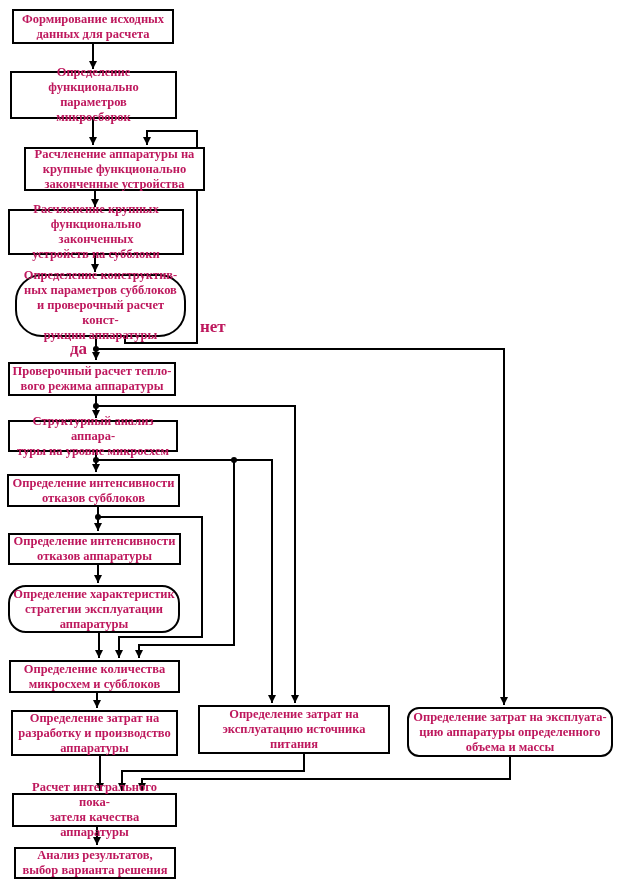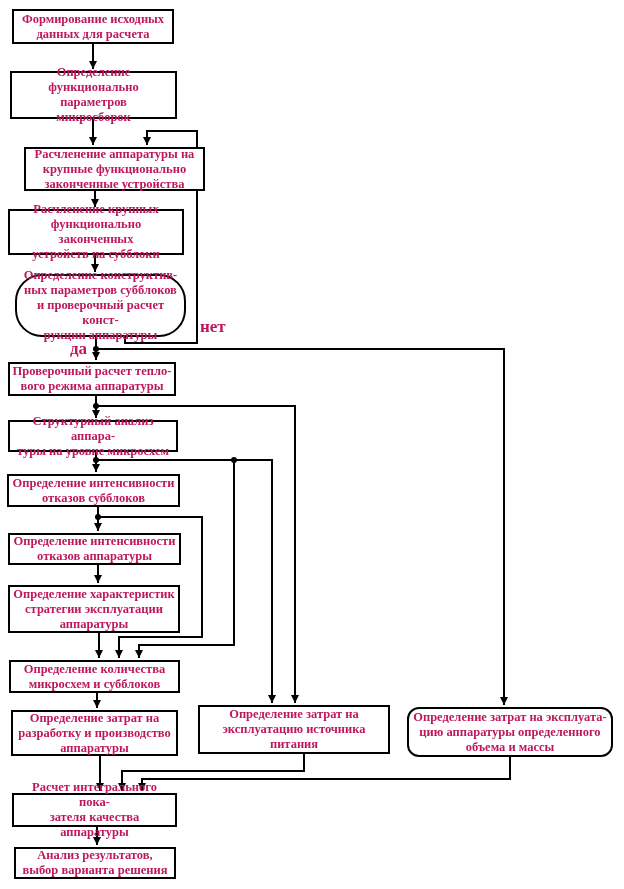--- a/index.html
+++ b/index.html
@@ -76,21 +76,21 @@
 и проверочный расчет конст-
 рукции аппаратуры</div>
   <div class="node" style="left:8px;  top:362px; width:168px; height:34px;">Проверочный расчет тепло-
 вого режима аппаратуры</div>
   <div class="node" style="left:8px;  top:420px; width:170px; height:32px;">Структурный анализ аппара-
 туры на уровне микросхем</div>
   <div class="node" style="left:7px;  top:474px; width:173px; height:33px;">Определение интенсивности
 отказов субблоков</div>
   <div class="node" style="left:8px;  top:533px; width:173px; height:32px;">Определение интенсивности
 отказов аппаратуры</div>
-  <div class="node" style="left:8px;  top:585px; width:172px; height:48px;">Определение характеристик
+  <div class="node" style="left:8px;  top:585px; width:172px; height:48px;border-radius:18px;">Определение характеристик
 стратегии эксплуатации
 аппаратуры</div>
   <div class="node" style="left:9px;  top:660px; width:171px; height:33px;">Определение количества
 микросхем и субблоков</div>
   <div class="node" style="left:11px; top:710px; width:167px; height:46px;">Определение затрат на
 разработку и производство
 аппаратуры</div>
   <div class="node" style="left:198px;top:705px; width:192px; height:49px;">Определение затрат на
 эксплуатацию источника
 питания</div>

